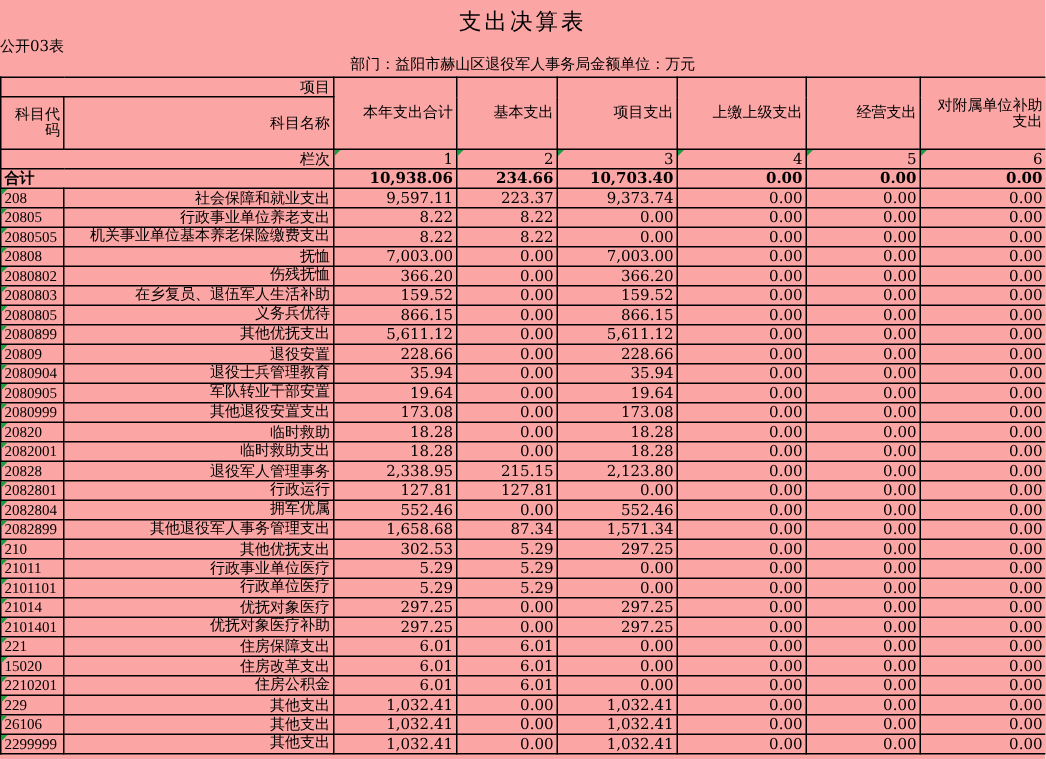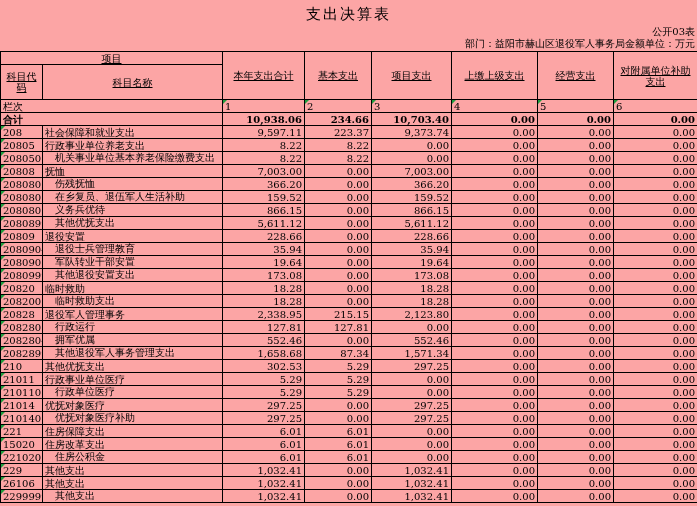--- a/index.html
+++ b/index.html
@@ -1,34 +1,34 @@
 <!DOCTYPE html>
 <html style="--gt: #1e9e3e;"><head>
 <meta charset="utf-8">
 <style>
   html,body{margin:0;padding:0;background:#fff;}
   #page{width:697px;height:506px;background:#fca5a5;position:relative;overflow:hidden;
         font-family:"DejaVu Serif","Liberation Serif",serif;color:#000;}
   .title{text-align:center;font-size:15px;letter-spacing:2px;padding-top:5px;
          font-family:"DejaVu Sans","Liberation Sans",sans-serif;}
-  .meta-code{text-align:right;font-size:10px;line-height:12px;padding-right:2px;margin-top:2px;}
-  .meta-line{display:flex;justify-content:flex-end;font-size:10px;line-height:12px;
+  .meta-code{font-size:10px;line-height:12px;padding-right:2px;margin-top:2px;}
+  .meta-line{display:flex;justify-content:center;font-size:10px;line-height:12px;
              padding:0 2px 1px 2px;}
   table{border-collapse:collapse;table-layout:fixed;width:697px;}
   td,th{border:1px solid #000;padding:0 2px;font-size:10px;font-weight:normal;
         overflow:hidden;white-space:nowrap;position:relative;line-height:11px;}
-  thead th{text-align:center;white-space:normal;line-height:11px;text-decoration:underline;}
+  thead th{text-align:right;white-space:normal;line-height:11px;}
   tr.hdr-a th{height:12px;}
   tr.hdr-b th{height:34px;}
-  tr.lane td{height:12px;text-align:left;}
+  tr.lane td{height:12px;text-align:right;}
   tr.total td{height:12px;font-weight:bold;}
   tr.total td.lbl{text-align:left;}
   tbody td{height:12px;}
-  td.code{text-align:left;}
-  td.name{text-align:left;}
+  td.code{text-align:left;font-family:Liberation Serif, serif;}
+  td.name{text-align:right;}
   td.name.ind{padding-left:12px;font-family:Liberation Mono, monospace;}
   td.num{text-align:right;}
   .gt::before{content:"";position:absolute;top:0;left:0;width:0;height:0;
               border-top:4px solid var(--gt,#1e9e3e);border-right:4px solid transparent;}
 </style>
 </head>
 <body>
 
 <div id="page">
   <div class="title">支出决算表</div>

